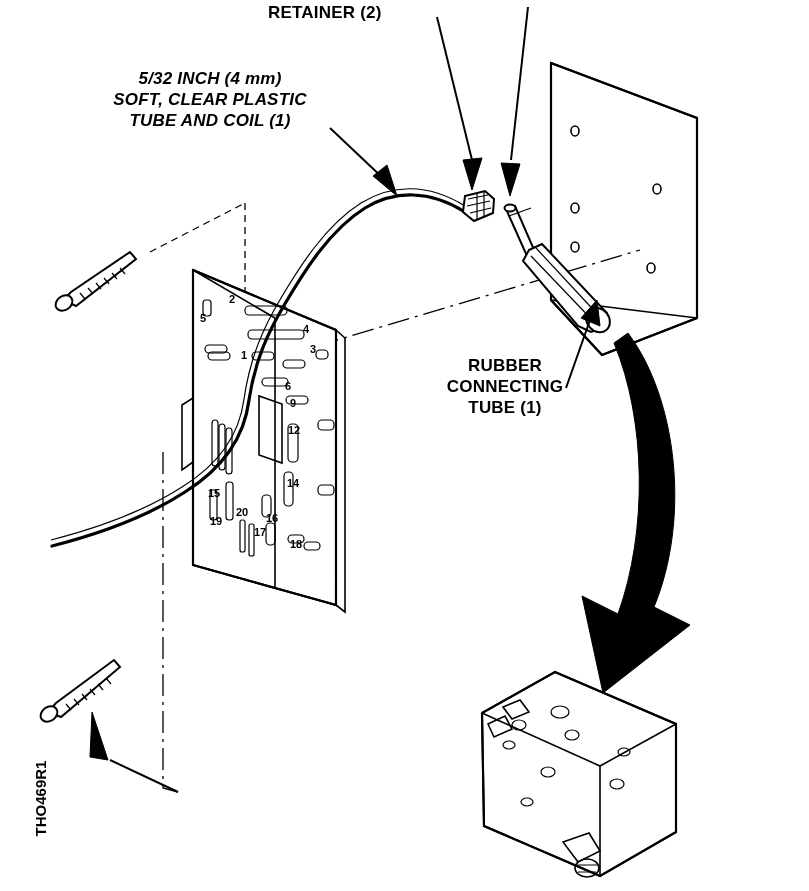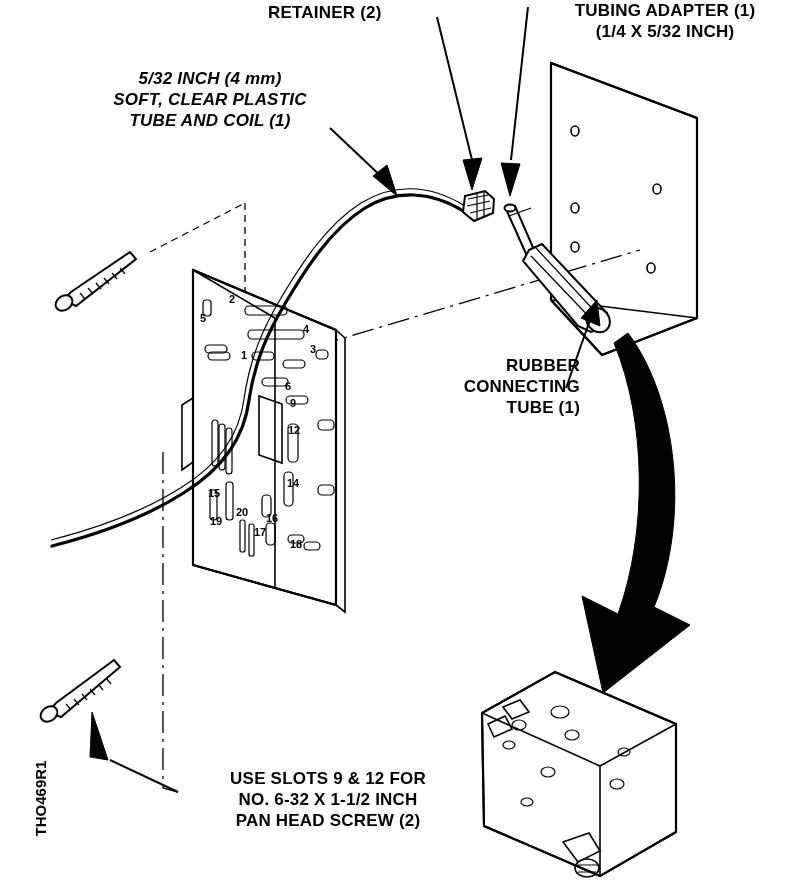--- a/index.html
+++ b/index.html
@@ -41,21 +41,21 @@
     left: 60px;
     top: 68px;
     width: 300px;
     text-align: center;
     font-style: italic;
   }
   #label-rubber {
     left: 430px;
     top: 355px;
     width: 150px;
-    text-align: right;
+    text-align: center;
   }
   #label-slots {
     left: 178px;
     top: 768px;
     width: 300px;
     text-align: center;
   }
   #label-code {
     position: absolute;
     left: -10px;
@@ -245,26 +245,21 @@
       <path class="leader" d="M566,388 L590,320"></path>
       <polygon class="fillblack" points="597,300 600,326 581,318"></polygon>
 
       <path class="leader" d="M178,792 L110,760"></path>
       <polygon class="fillblack" points="92,712 108,760 90,757"></polygon>
     </g>
 
   </svg>
 
   <div class="callout c-left" id="label-retainer">RETAINER (2)</div>
-  <div class="callout c-center" id="label-adapter">TUBING ADAPTER (1)
-(1/4 X 5/32 INCH)</div>
   <div class="callout c-center" id="label-tube-coil">5/32 INCH (4 mm)
 SOFT, CLEAR PLASTIC
 TUBE AND COIL (1)</div>
   <div class="callout c-center" id="label-rubber">RUBBER
 CONNECTING
 TUBE (1)</div>
-  <div class="callout c-center" id="label-slots">USE SLOTS 9 &amp; 12 FOR
-NO. 6-32 X 1-1/2 INCH
-PAN HEAD SCREW (2)</div>
   <div id="label-code">THO469R1</div>
 
 </div>
 
 </body></html>

